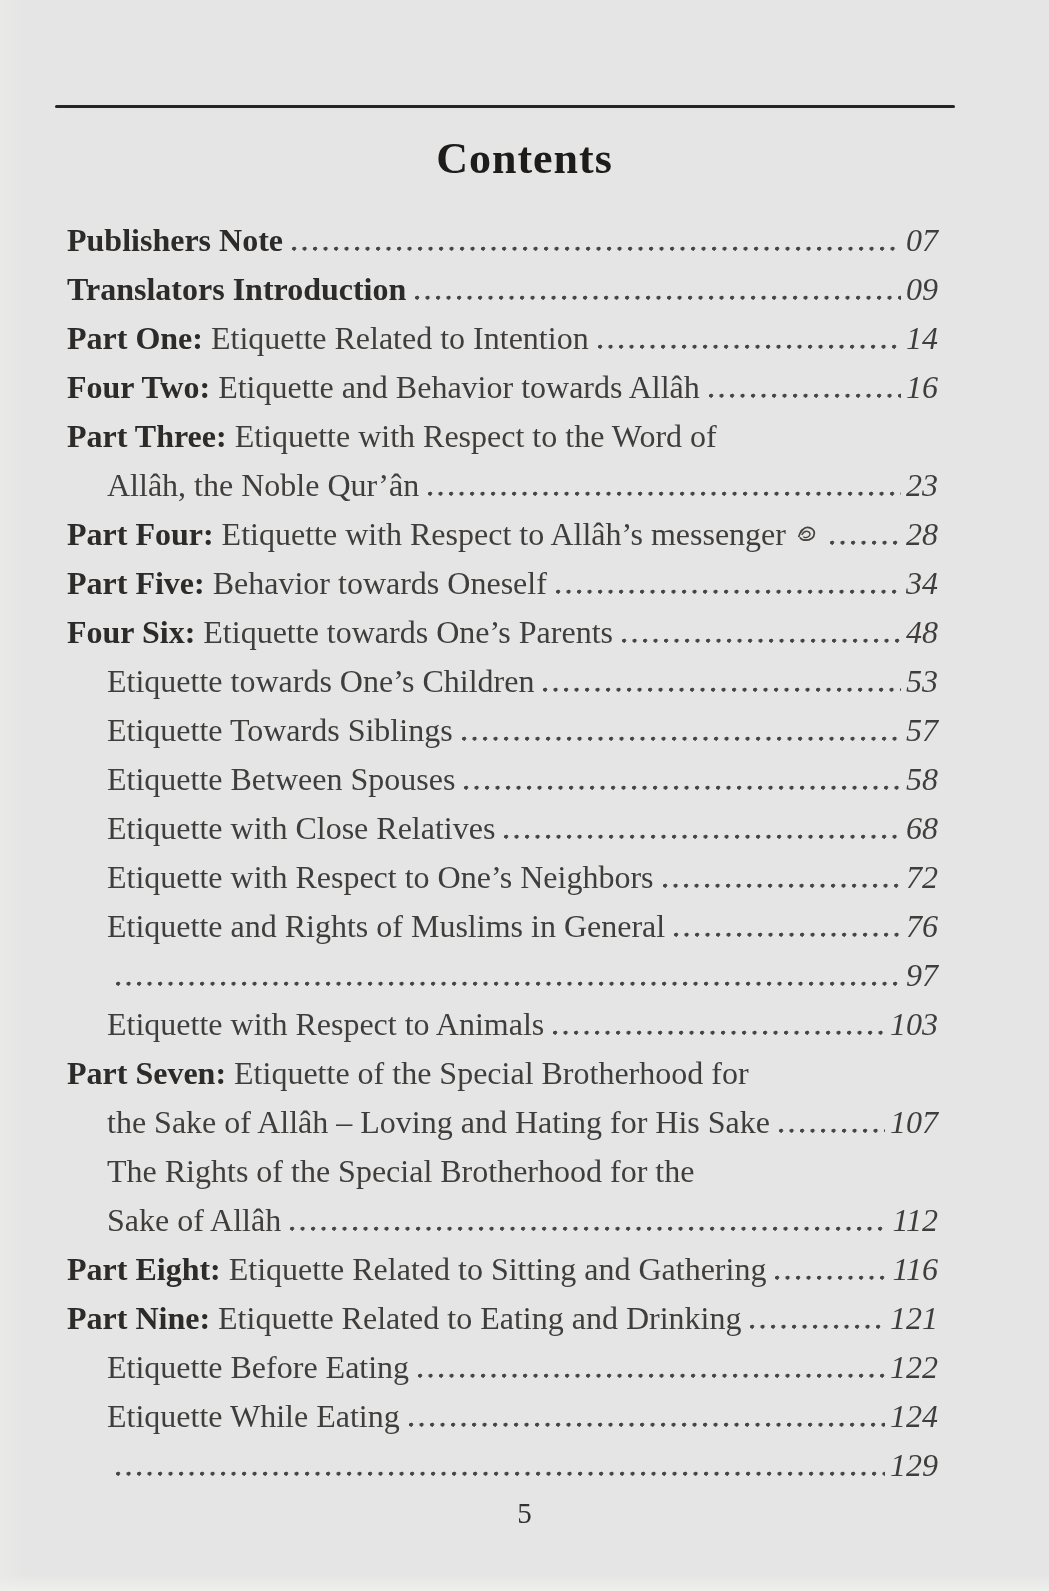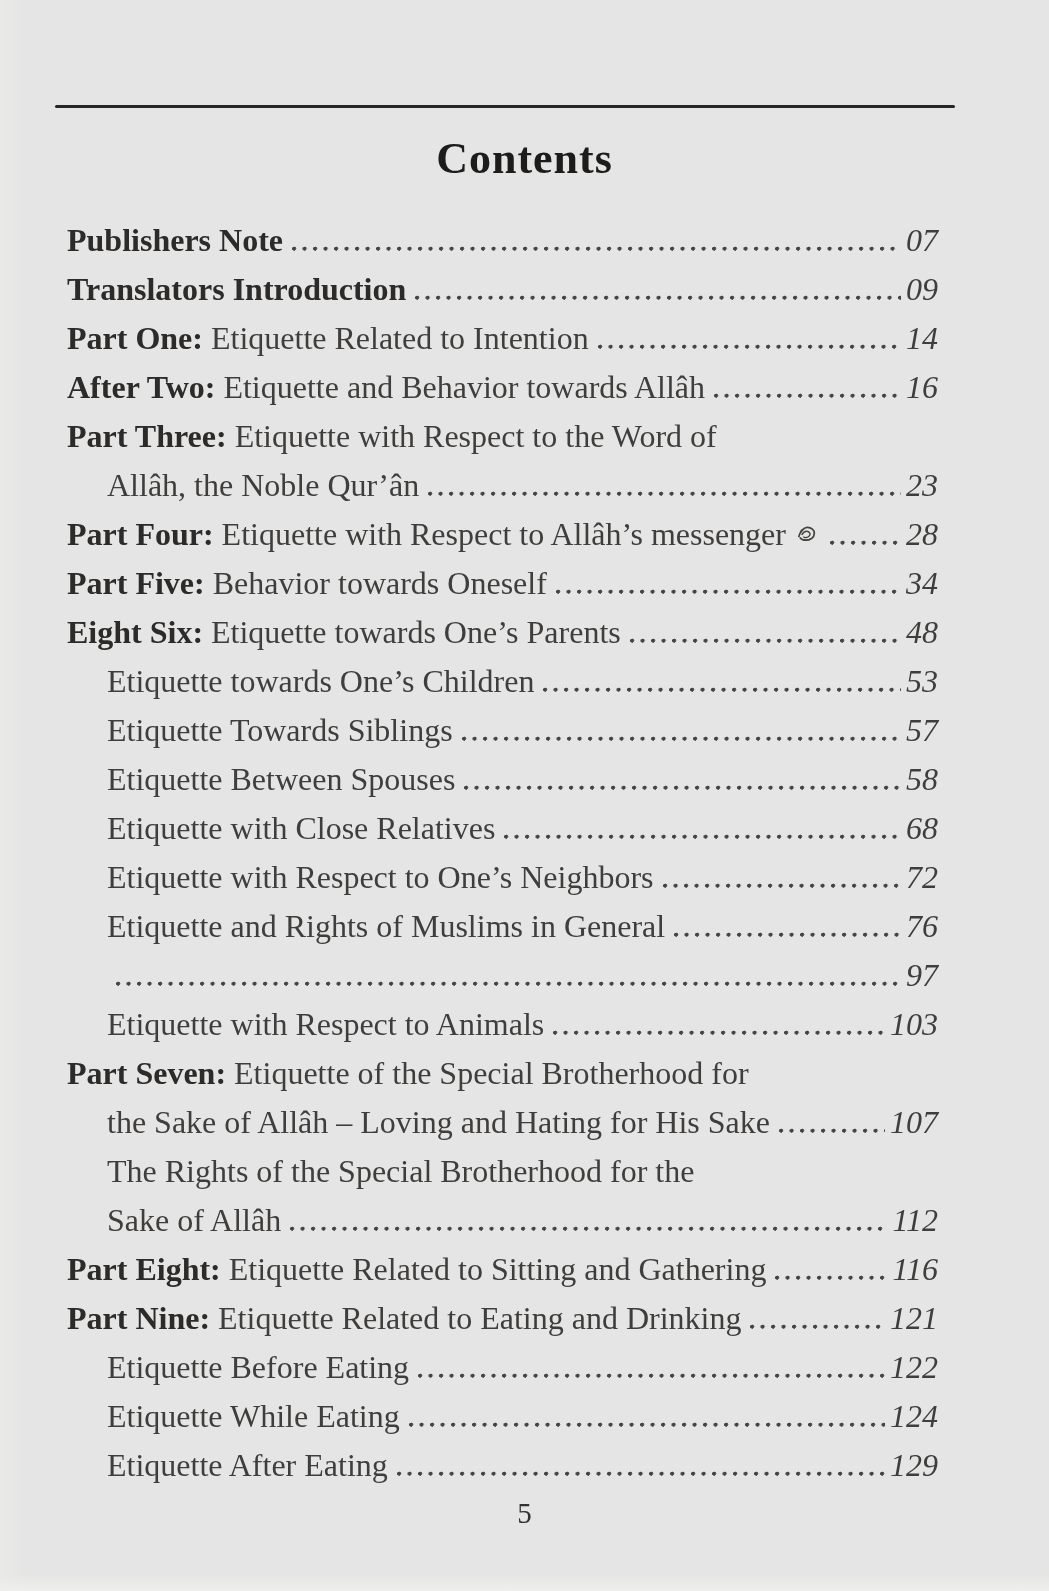--- a/index.html
+++ b/index.html
@@ -83,21 +83,21 @@
         <span class="t"><b>Translators Introduction</b></span>
         <span class="leader"></span>
         <span class="pg">09</span>
       </div>
       <div class="row">
         <span class="t"><b>Part One:</b> Etiquette Related to Intention</span>
         <span class="leader"></span>
         <span class="pg">14</span>
       </div>
       <div class="row">
-        <span class="t"><b>After Two:</b> Etiquette and Behavior towards Allâh</span>
+        <span class="t"><b>Four Two:</b> Etiquette and Behavior towards Allâh</span>
         <span class="leader"></span>
         <span class="pg">16</span>
       </div>
       <div class="row">
         <span class="t"><b>Part Three:</b> Etiquette with Respect to the Word of</span>
       </div>
       <div class="row i1">
         <span class="t">Allâh, the Noble Qur’ân</span>
         <span class="leader"></span>
         <span class="pg">23</span>
@@ -112,21 +112,21 @@
           </svg></span>
         <span class="leader"></span>
         <span class="pg">28</span>
       </div>
       <div class="row">
         <span class="t"><b>Part Five:</b> Behavior towards Oneself</span>
         <span class="leader"></span>
         <span class="pg">34</span>
       </div>
       <div class="row">
-        <span class="t"><b>Eight Six:</b> Etiquette towards One’s Parents</span>
+        <span class="t"><b>Four Six:</b> Etiquette towards One’s Parents</span>
         <span class="leader"></span>
         <span class="pg">48</span>
       </div>
       <div class="row i1">
         <span class="t">Etiquette towards One’s Children</span>
         <span class="leader"></span>
         <span class="pg">53</span>
       </div>
       <div class="row i1">
         <span class="t">Etiquette Towards Siblings</span>
@@ -192,20 +192,19 @@
         <span class="t">Etiquette Before Eating</span>
         <span class="leader"></span>
         <span class="pg">122</span>
       </div>
       <div class="row i1">
         <span class="t">Etiquette While Eating</span>
         <span class="leader"></span>
         <span class="pg">124</span>
       </div>
       <div class="row i1">
-        <span class="t">Etiquette After Eating</span>
         <span class="leader"></span>
         <span class="pg">129</span>
       </div>
     </div>
 
   <div class="footer-num">5</div>
 </div>
 
 </body></html>

